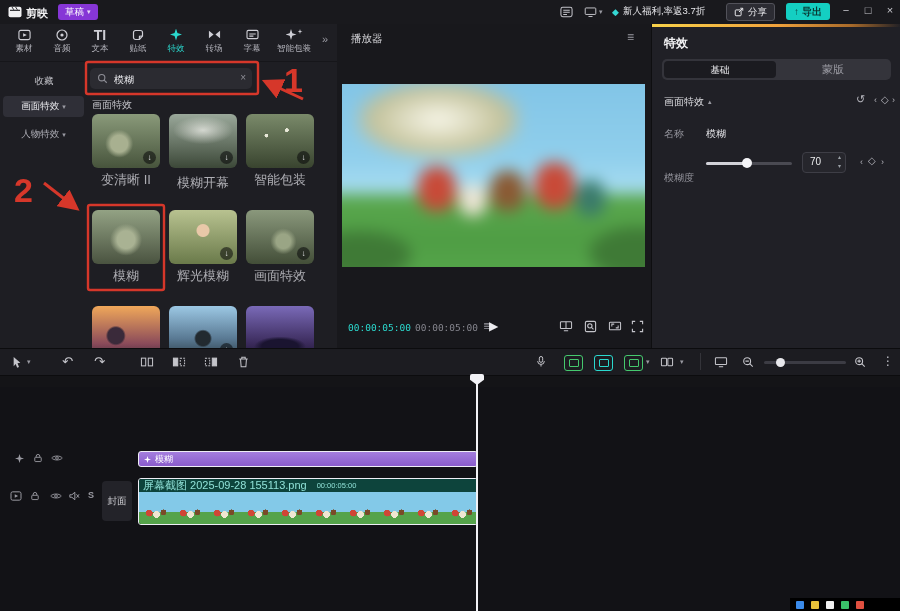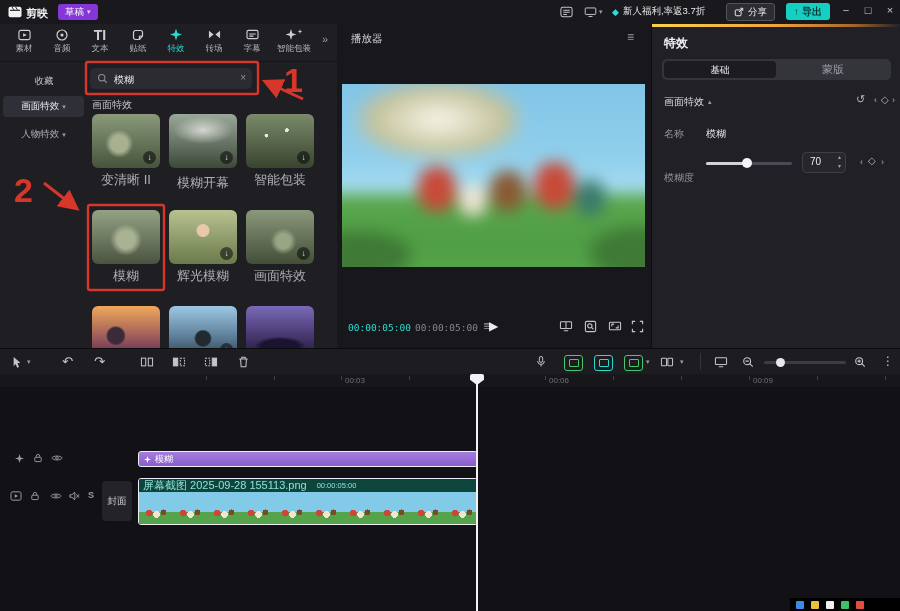--- a/index.html
+++ b/index.html
@@ -390,35 +390,20 @@
     <span class="ictn" style="left:854px;top:7px">
       <svg width="12" height="12" viewBox="0 0 14 14" fill="none" stroke="currentColor" stroke-width="1.3">
           <circ1e></circ1e>
           <circle cx="6" cy="6" r="4"></circle>
           <path d="M4 6h4M6 4v4M9 9l3.5 3.5"></path>
         </svg>
     </span>
     <span class="abs" style="left:882px;top:5px;font-size:12px;color:#c6c6cc;cursor:pointer">⋮</span>
   </div>
 
-  <div class="ruler">
-    <span class="tick" style="left:206px"></span>
-      <span class="tick" style="left:274px"></span>
-    <span class="tick" style="left:341px"></span>
-      <span class="tick" style="left:409px"></span>
-    <span class="tick" style="left:545px"></span>
-      <span class="tick" style="left:613px"></span>
-    <span class="tick" style="left:681px"></span>
-      <span class="tick" style="left:749px"></span>
-    <span class="tick" style="left:817px"></span>
-      <span class="tick" style="left:885px"></span>
-    <span class="ticklab" style="left:345px">00:03</span>
-    <span class="ticklab" style="left:549px">00:06</span>
-    <span class="ticklab" style="left:753px">00:09</span>
-  </div>
 
   <div class="tracks">
 
     <span class="abs star4" style="left:15px;top:67px;width:9px;height:9px;color:#9a9aa2"></span>
     <span class="ictn" style="left:33px;top:66px;color:#9a9aa2">
       <svg width="10" height="10" viewBox="0 0 14 14" fill="none" stroke="currentColor" stroke-width="1.3">
           <rect x="2.5" y="6" width="9" height="6" rx="1"></rect>
           <path d="M4.5 6V4.5a2.5 2.5 0 0 1 5 0V6"></path>
         </svg>
     </span>

